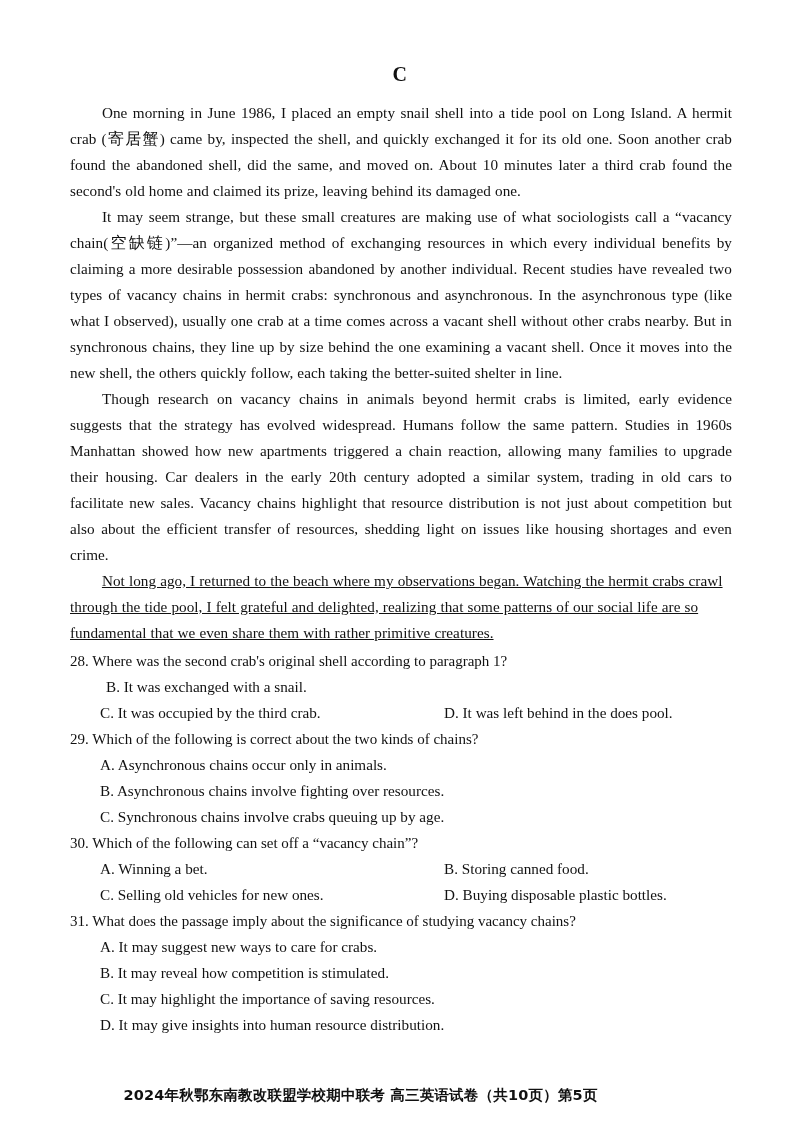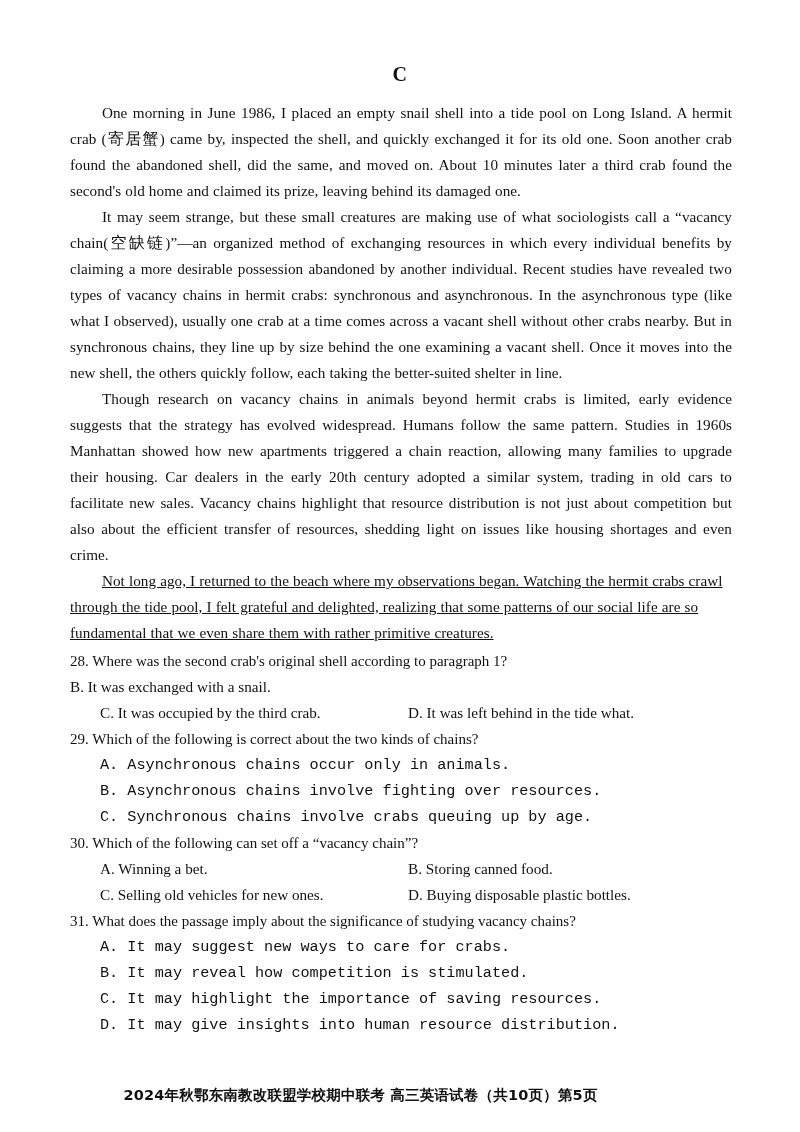--- a/index.html
+++ b/index.html
@@ -89,26 +89,26 @@
   }
   .opt-cell.left {
     width: 338px;
     padding-left: 30px;
     box-sizing: border-box;
     flex: 0 0 338px;
   }
   .opt-cell.right {
     flex: 1 1 auto;
     padding-left: 0;
+    margin-left: 36px;
   }
   .opts-one-col .opt-line {
     font-size: 15.2px;
     line-height: 26px;
     padding-left: 30px;
-    font-family: Liberation Mono, monospace;
   }
   .footer {
     position: absolute;
     left: 0;
     top: 1086px;
     width: 721px;
     text-align: center;
     font-size: 14.5px;
     font-weight: bold;
     font-family: "DejaVu Sans", "Liberation Sans", sans-serif;
@@ -133,21 +133,21 @@
 
     <div class="questions" id="questions-container">
         <div class="q-block">
           <div class="q-stem">28. Where was the second crab's original shell according to paragraph 1?</div>
           <div class="opts-two-col">
             <div class="opt-row">
               <div class="opt-cell right">B. It was exchanged with a snail.</div>
             </div>
             <div class="opt-row">
               <div class="opt-cell left">C. It was occupied by the third crab.</div>
-              <div class="opt-cell right">D. It was left behind in the tide what.</div>
+              <div class="opt-cell right">D. It was left behind in the does pool.</div>
             </div>
           </div>
         </div>
         <div class="q-block">
           <div class="q-stem">29. Which of the following is correct about the two kinds of chains?</div>
           <div class="opts-one-col">
             <div class="opt-line">A. Asynchronous chains occur only in animals.</div>
             <div class="opt-line">B. Asynchronous chains involve fighting over resources.</div>
             <div class="opt-line">C. Synchronous chains involve crabs queuing up by age.</div>
           </div>

